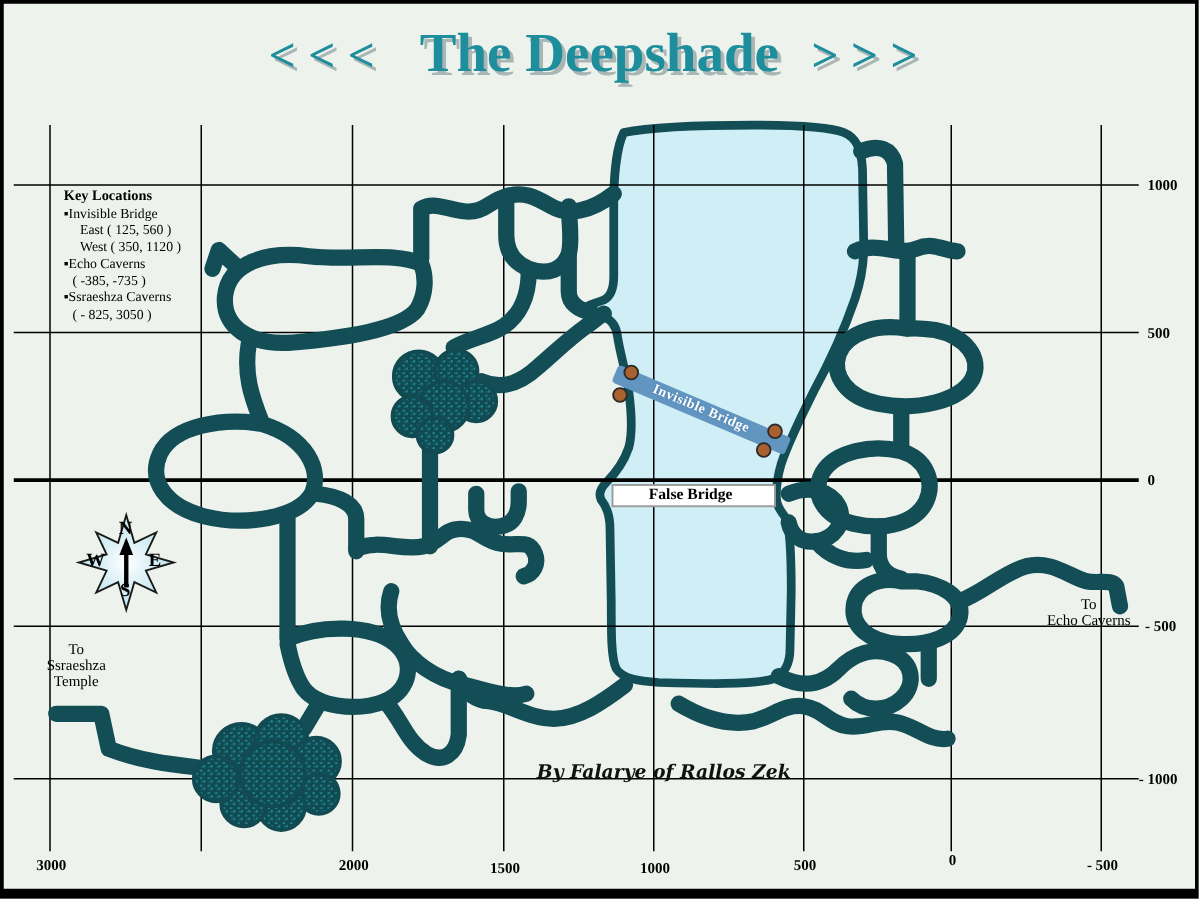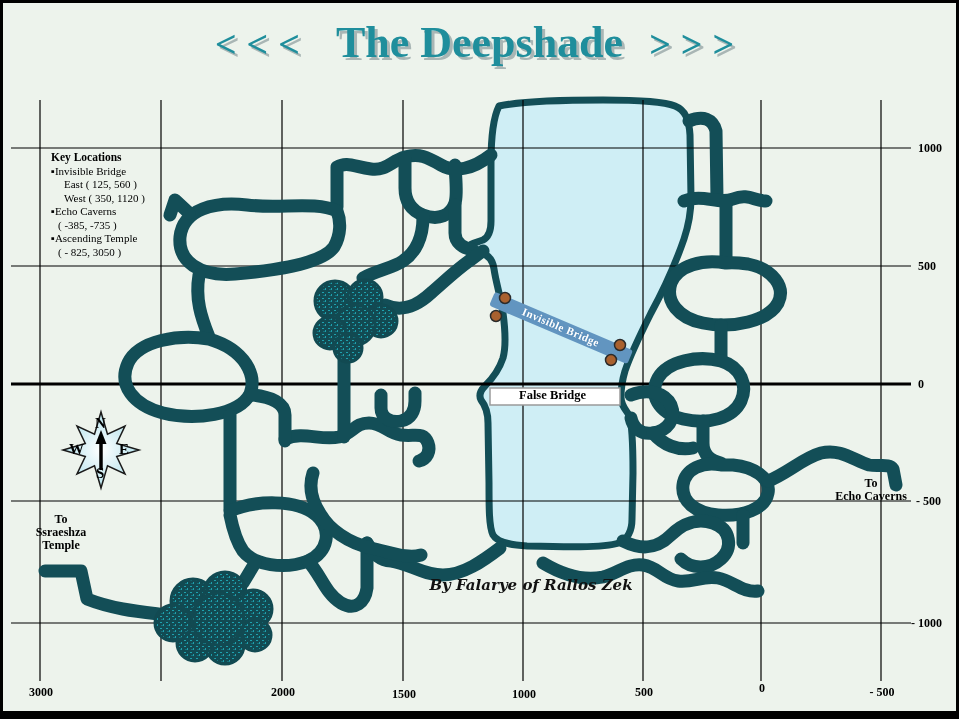--- a/index.html
+++ b/index.html
@@ -7,29 +7,29 @@
          border-top:3px solid #000;border-left:3px solid #000;border-right:3px solid #000;
          border-bottom:8px solid #000;box-sizing:border-box;overflow:hidden;
          font-family:"Liberation Serif",serif;}
   .abs{position:absolute;}
   #title{left:0;top:14px;width:100%;display:flex;justify-content:center;align-items:baseline;gap:26px;
          font-weight:bold;font-size:44px;color:#1f8e9c;text-shadow:3px 3px 0 #a9b6b5;}
   #title .chev{letter-spacing:10px;font-size:38px;}
   #keyblock{left:48px;top:148px;width:115px;font-size:11px;line-height:13.5px;color:#000;}
   #keyblock .kl-title{font-weight:bold;font-size:11.5px;}
   .ind1{padding-left:13px;} .ind2{padding-left:7px;}
-  .maplabel{font-weight:bold;color:#000;text-align:center;line-height:13px;font-size:12px;}
+  .maplabel{font-weight:normal;color:#000;text-align:center;line-height:13px;font-size:12px;}
   #false-bridge-label{left:516px;top:386px;font-weight:bold;font-size:12.5px;text-align:left;}
   #invbridge-label{left:488px;top:318px;width:140px;text-align:center;color:#fff;font-weight:bold;
       font-size:11px;letter-spacing:.5px;transform:rotate(23deg);transform-origin:center;
       text-shadow:0 0 2px #4a7fae;}
   .axis{font-weight:bold;font-size:12px;color:#000;font-family:"Liberation Serif",serif;}
   .rightaxis{width:46px;text-align:left;}
   .bottomaxis{width:52px;text-align:center;}
-  #credits{left:358px;top:572px;width:340px;text-align:center;font-style:italic;font-weight:bold;
+  #credits{left:358px;top:604px;width:340px;text-align:center;font-style:italic;font-weight:bold;
       font-family:"DejaVu Serif",serif;font-size:15px;line-height:21px;color:#111;}
   #versionbox{left:778px;top:627px;width:116px;text-align:center;font-style:italic;
       font-family:"DejaVu Sans",sans-serif;font-size:11px;line-height:15px;color:#111;}
   .compassletter{font-weight:bold;font-size:15px;color:#000;}
 </style>
 </head>
 <body>
 
 <div id="stage">
 
@@ -154,21 +154,21 @@
     <span class="chev">&gt;&gt;&gt;</span>
   </div>
 
   <div class="abs" id="keyblock">
     <div class="kl-title">Key Locations</div>
     <div>▪Invisible Bridge</div>
     <div class="ind1">East  ( 125, 560 )</div>
     <div class="ind1">West  ( 350, 1120 )</div>
     <div>▪Echo Caverns</div>
     <div class="ind2">( -385, -735 )</div>
-    <div>▪Ascending Temple</div>
+    <div>▪Ssraeshza Caverns</div>
     <div class="ind2">( - 825, 3050 )</div>
   </div>
 
   <div class="abs maplabel" id="false-bridge-label">False Bridge</div>
   <div class="abs" id="invbridge-label">Invisible Bridge</div>
 
   <div class="abs maplabel" style="left:18px;top:510px;width:80px;">
     <div>To</div>
     <div>Ssraeshza</div>
     <div>Temple</div>

